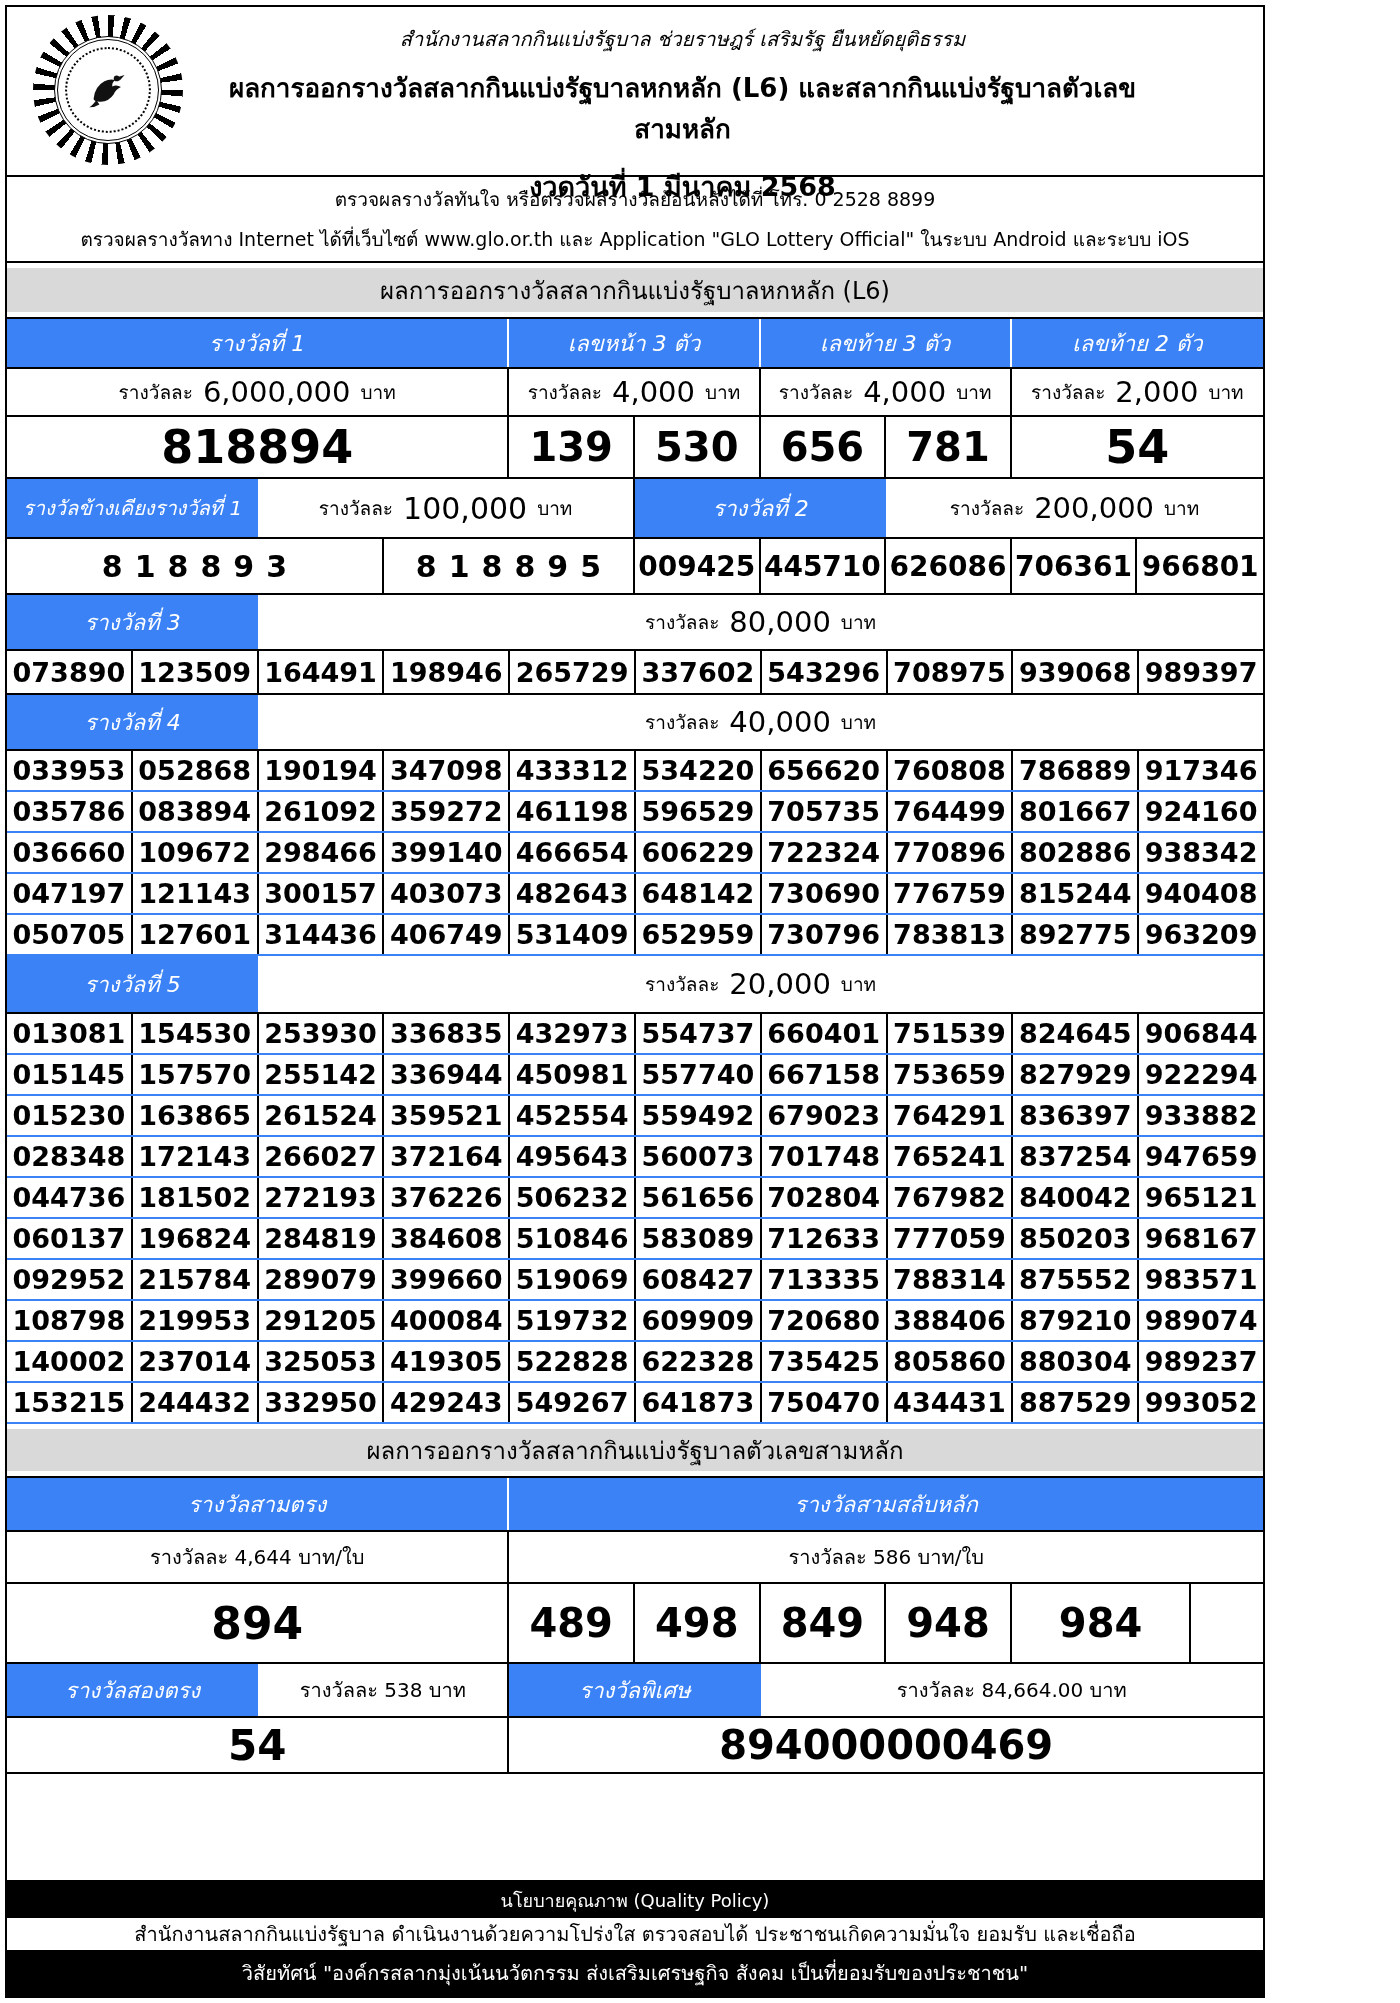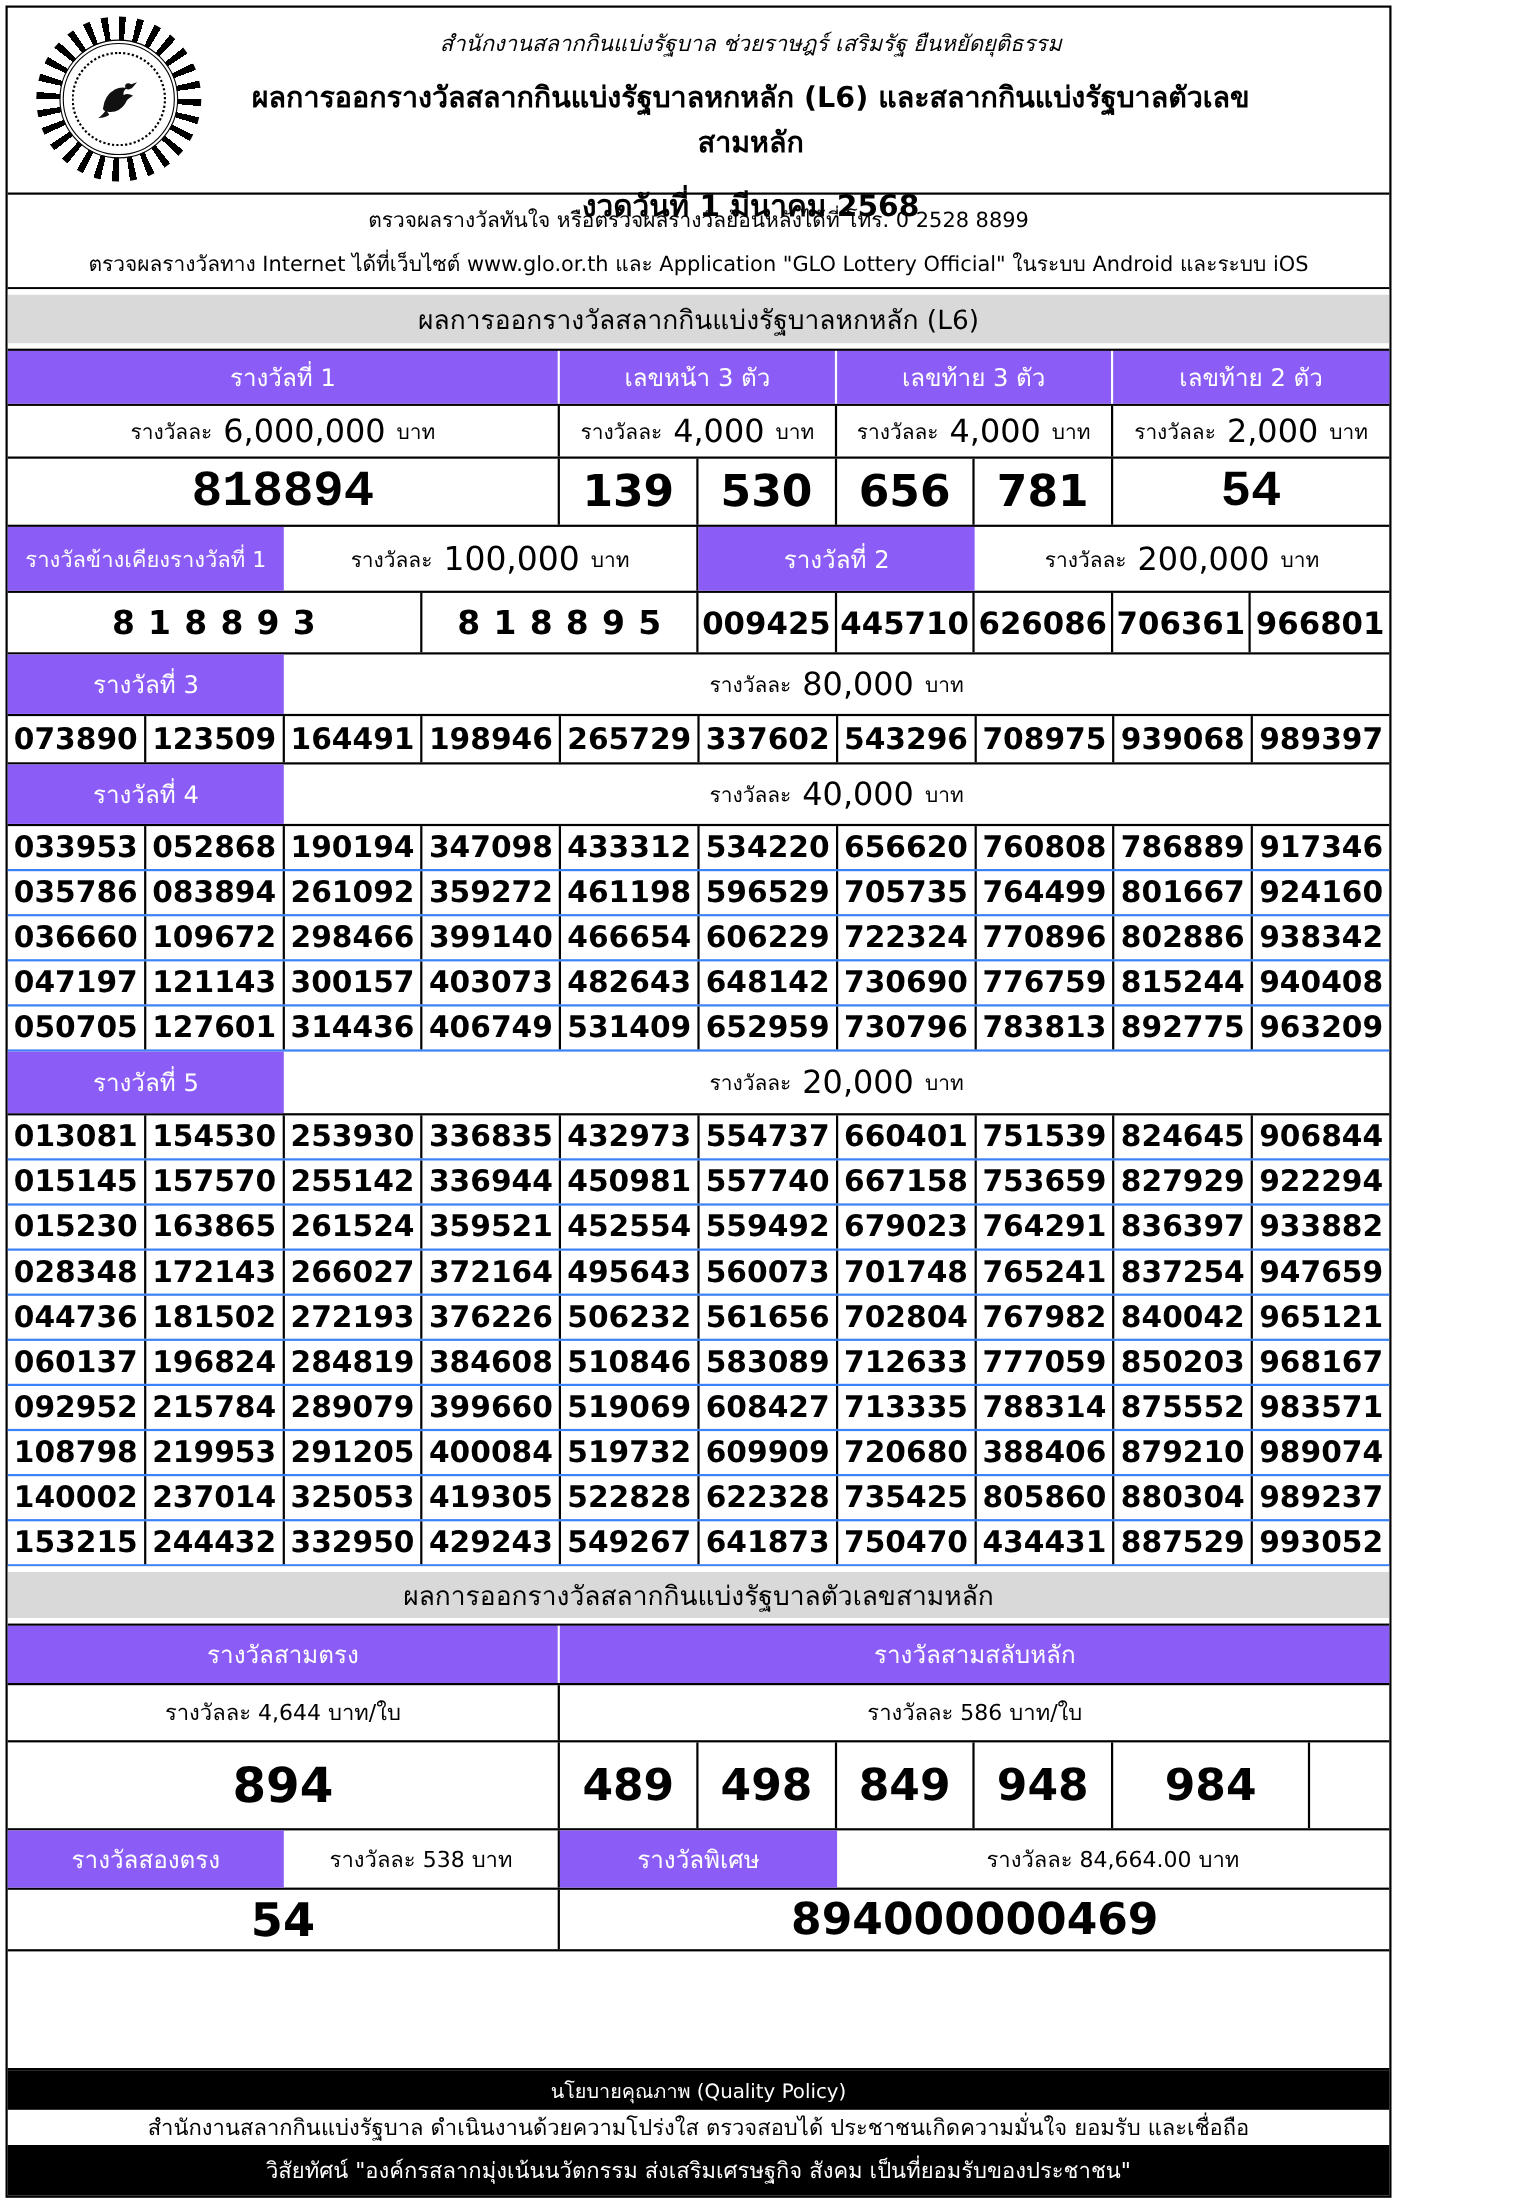--- a/index.html
+++ b/index.html
@@ -34,21 +34,21 @@
             background:#d9d9d9; border-bottom:2px solid #000; font-size:24px;
             box-shadow: inset 0 5px 0 #fff, inset 0 -5px 0 #fff; }
   .banner1 { height:56px; }
   .banner2 { height:54px; }
 
   
   .row { display:flex; align-items:stretch; border-bottom:2px solid #000; }
   .cell { display:flex; align-items:center; justify-content:center; overflow:hidden; }
   .rb { border-right:2px solid #000; }
   .wb { border-right:2px solid #fff; }
-  .black { background:#8b5cf6; color:#fff; }
+  .black { background:#3b82f6; color:#fff;font-style:italic; }
   .hlabel { font-size:22px; }
 
   .p1-head { height:50px; }
   .p1-amts { height:48px; }
   .p1-nums { height:62px; }
   .side-head { height:60px; }
   .side-nums { height:56px; }
   .p3-head, .p4-head { height:56px; }
   .p5-head { height:58px; }
   .p3-nums { height:44px; }
@@ -60,21 +60,21 @@
 
   .w10 { width:10%; } .w14 { width:14.3%; } .w57 { width:5.7%; }
   .w20 { width:20%; } .w30 { width:30%; } .w40 { width:40%; } .w60 { width:60%; } .w80 { width:80%; }
 
   .amt { display:flex; align-items:center; justify-content:center; gap:10px; }
   .amt-sm { font-size:19px; }
   .amt-num { font-size:29px; }
   .amt-num-xl { font-size:30px; }
   .amt-plain { font-size:20px; }
 
-  .n-huge { font-size:46px; font-weight:bold;font-family:Liberation Mono, monospace; }
+  .n-huge { font-size:46px; font-weight:bold; }
   .n-big  { font-size:40px; font-weight:bold; }
   .n-med  { font-size:28px; font-weight:bold; }
   .n-spaced { font-size:30px; font-weight:bold; letter-spacing:12px; padding-left:12px; }
 
   
   .grid { display:flex; flex-direction:column; }
   .grid-row { display:flex; border-bottom:2px solid #3b82f6; height:41px; }
   .p3-nums .num-cell, .grid-row .num-cell {
       flex:1 1 0; display:flex; align-items:center; justify-content:center;
       font-size:27px; font-weight:bold; border-right:2px solid #000; }

